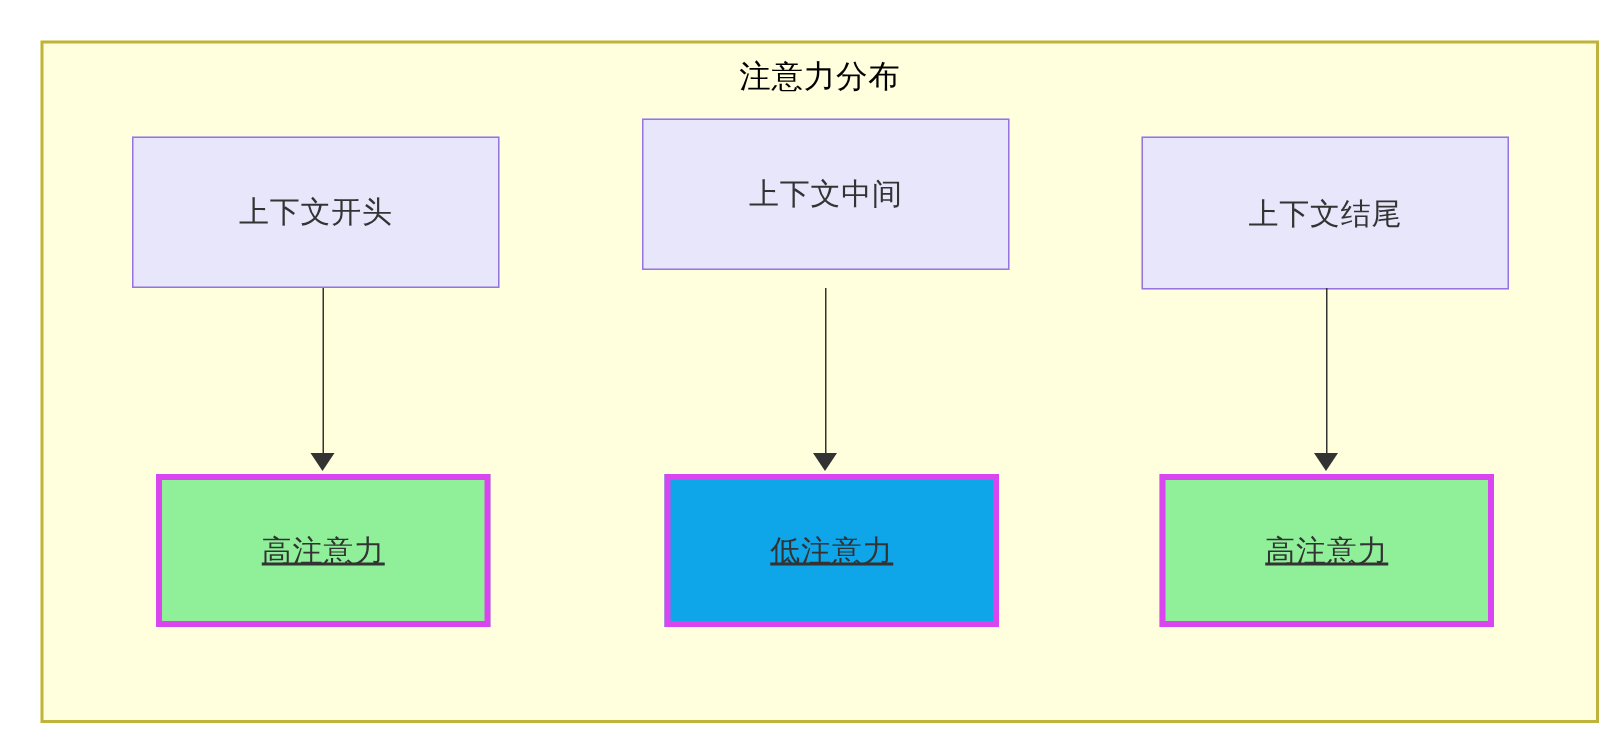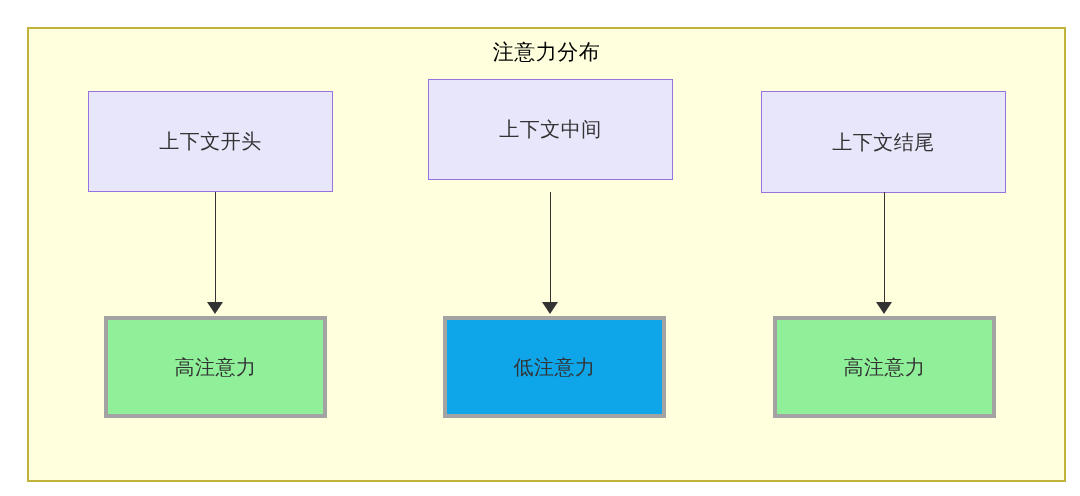--- a/index.html
+++ b/index.html
@@ -57,21 +57,22 @@
     letter-spacing: 0.5px;
     white-space: nowrap;
   }
 
   .node-source {
     background: #e8e6fb;
     border: 1.6px solid #9673e0;
   }
 
   .node-result {
-    border: 4px solid #a3a3a3;
+    border: 4px solid #d946ef;
+    text-decoration: underline;
   }
 
   .node-high {
     background: #90f09a;
   }
 
   .node-low {
     background: #0ea5e9;
   }
 

